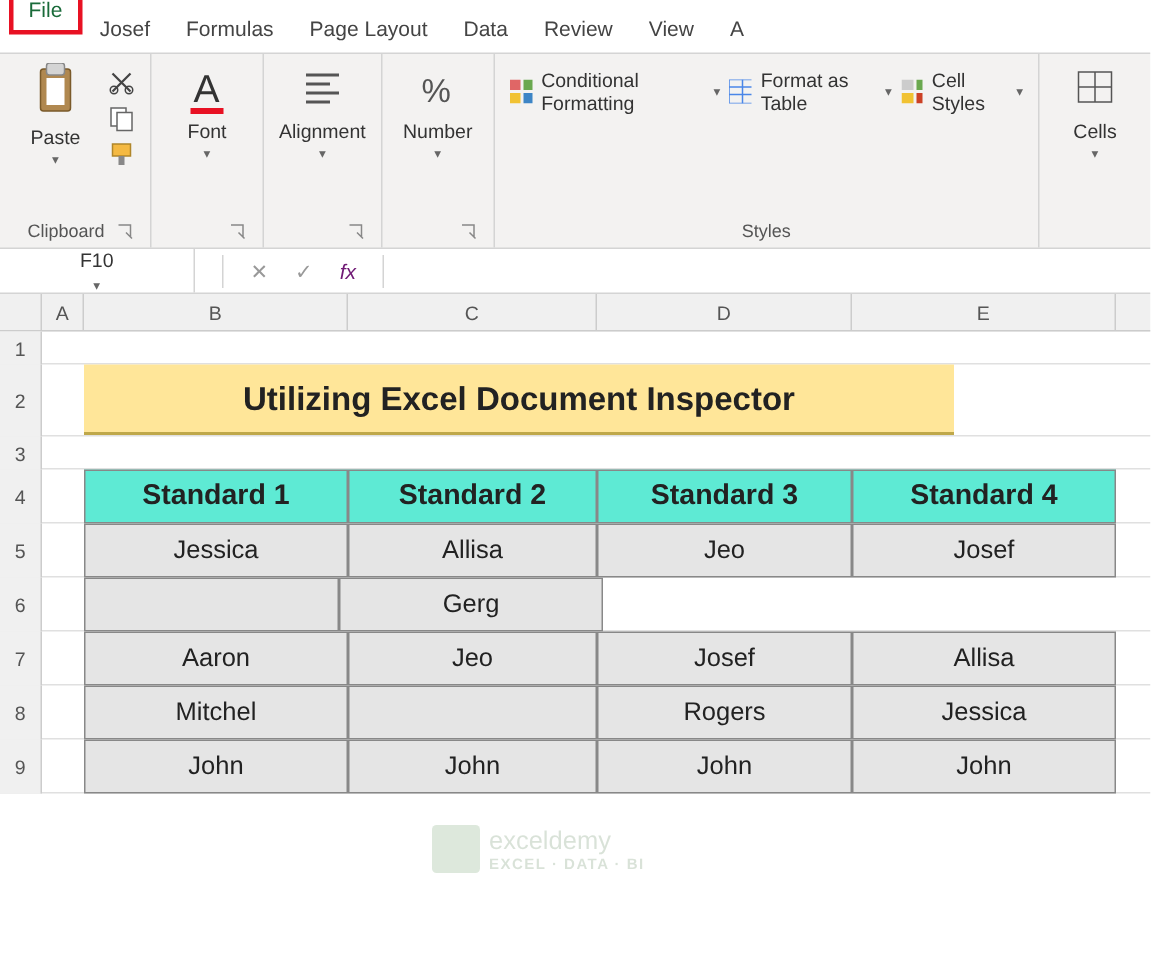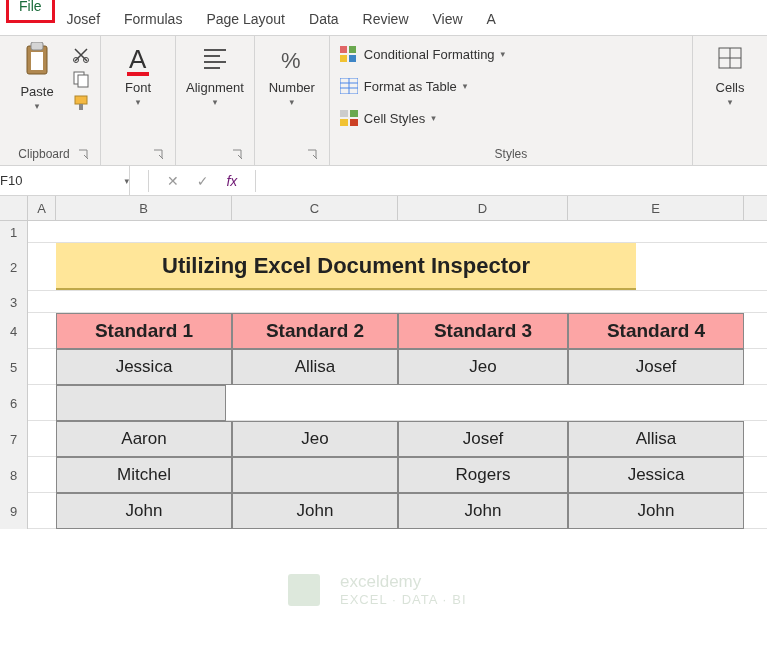--- a/index.html
+++ b/index.html
@@ -12,28 +12,28 @@
 .tab.active { color: #217346; border-bottom: 3px solid #217346; font-weight: 400; }
 
 
 .ribbon { display: flex; background: #f3f2f1; border-bottom: 1px solid #d4d4d4; height: 130px; }
 .group { display: flex; flex-direction: column; justify-content: space-between; border-right: 1px solid #d4d4d4; padding: 6px 10px 4px; }
 .group-content { display: flex; align-items: flex-start; gap: 8px; flex: 1; }
 .group-label { text-align: center; font-size: 12px; color: #555; padding-top: 2px; }
 .big-btn { display: flex; flex-direction: column; align-items: center; justify-content: flex-end; font-size: 13px; color: #333; gap: 2px; min-width: 54px; }
 .chevron { font-size: 9px; color: #666; }
 .small-icons { display: flex; flex-direction: column; gap: 6px; align-items: center; padding-top: 4px; }
-.styles-list { display: flex; flex-direction: column; gap: 16px; padding-top: 4px; justify-content: center; }
+.styles-list { display: flex; flex-direction: row; gap: 6px; padding-top: 4px; justify-content: center; }
 .styles-item { display: flex; align-items: center; gap: 6px; font-size: 13px; color: #333; }
 .mini-icon { width: 18px; height: 16px; }
 .dialog-launcher { width: 12px; height: 12px; align-self: flex-end; }
 
 
 .formula-row { display: flex; align-items: center; height: 30px; border-bottom: 1px solid #d4d4d4; background: #fff; }
-.name-box { width: 130px; border-right: 1px solid #d4d4d4; display: flex; align-items: center; justify-content: space-between; padding: 0 0; font-size: 13px; color: #333; height: 100%; }
+.name-box { width: 130px; border-right: 1px solid #d4d4d4; display: flex; align-items: center; justify-content: space-between; padding: 0 16px; font-size: 13px; color: #333; height: 100%; flex-direction: column; }
 .fx-area { flex: 1; display: flex; align-items: center; gap: 18px; padding-left: 18px; height: 100%; }
 .fx-sep { width: 1px; height: 22px; background: #d4d4d4; }
 .fx-sym { color: #999; font-size: 14px; }
 
 
 .sheet { position: relative; }
 .col-headers { display: flex; border-bottom: 1px solid #ccc; background: #f0f0f0; }
 .corner { width: 28px; height: 24px; border-right: 1px solid #ccc; background: #f0f0f0; }
 .col-h { height: 24px; display: flex; align-items: center; justify-content: center; font-size: 13px; color: #555; border-right: 1px solid #ccc; }
 .col-a { width: 28px; }
@@ -44,27 +44,27 @@
 
 .rows { }
 .row { display: flex; border-bottom: 1px solid #e0e0e0; }
 .row-h { width: 28px; display: flex; align-items: center; justify-content: center; font-size: 13px; color: #555; background: #f0f0f0; border-right: 1px solid #ccc; }
 .cell { display: flex; align-items: center; justify-content: center; }
 .r1 { height: 22px; }
 .r2 { height: 48px; }
 .r-std { height: 36px; }
 
 .title-cell { background: #ffe699; font-weight: bold; font-size: 22px; color: #222; border-bottom: 2px solid #bfa84a; }
-.header-cell { background: #fca5a5; font-weight: bold; font-size: 19px; color: #222; border: 1px solid #888; }
+.header-cell { background: #5eead4; font-weight: bold; font-size: 19px; color: #222; border: 1px solid #888; }
 .data-cell { font-size: 17px; color: #222; border: 1px solid #888; background: #e5e5e5; }
 
-.watermark { position: absolute; top: 376px; left: 288px; opacity: 0.25; display: flex; align-items: center; gap: 20px; pointer-events: none; }
+.watermark { position: absolute; top: 354px; left: 288px; opacity: 0.25; display: flex; align-items: center; gap: 6px; pointer-events: none; }
 .wm-icon { width: 32px; height: 32px; background: #7aa676; border-radius: 3px; }
 .wm-text { font-size: 17px; color: #6b8f68; font-weight: 500; }
-.wm-sub { font-size: 13px; color: #6b8f68; letter-spacing: 1px; display:block; }
+.wm-sub { font-size: 10px; color: #6b8f68; letter-spacing: 1px; display:block;font-weight:bold; }
 </style>
 </head>
 <body>
 
 <div class="ribbon-tabs">
   <div class="tab file">File</div>
   <div class="tab">Josef</div>
   <div class="tab">Formulas</div>
   <div class="tab">Page Layout</div>
   <div class="tab">Data</div>
@@ -273,20 +273,21 @@
       <div class="cell col-a r-std"></div>
       <div class="cell data-cell col-b r-std">Jessica</div>
       <div class="cell data-cell col-c r-std">Allisa</div>
       <div class="cell data-cell col-d r-std">Jeo</div>
       <div class="cell data-cell col-e r-std">Josef</div>
     </div>
     <div class="row r-std">
       <div class="row-h r-std">6</div>
       <div class="cell col-a r-std"></div>
       <div class="cell data-cell col-d r-std"></div>
+      <div class="cell data-cell col-e r-std">Gerg</div>
     </div>
     <div class="row r-std">
       <div class="row-h r-std">7</div>
       <div class="cell col-a r-std"></div>
       <div class="cell data-cell col-b r-std">Aaron</div>
       <div class="cell data-cell col-c r-std">Jeo</div>
       <div class="cell data-cell col-d r-std">Josef</div>
       <div class="cell data-cell col-e r-std">Allisa</div>
     </div>
     <div class="row r-std">

